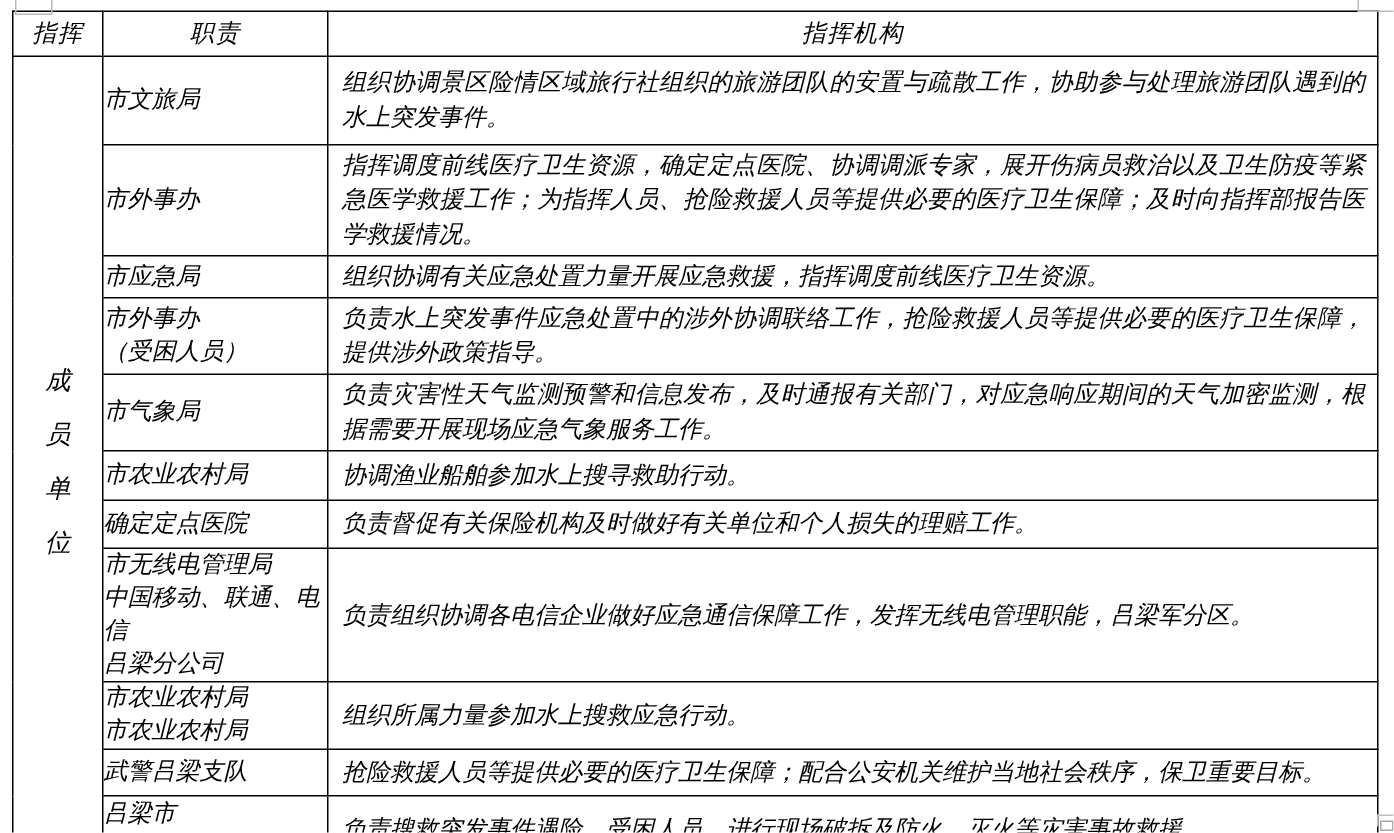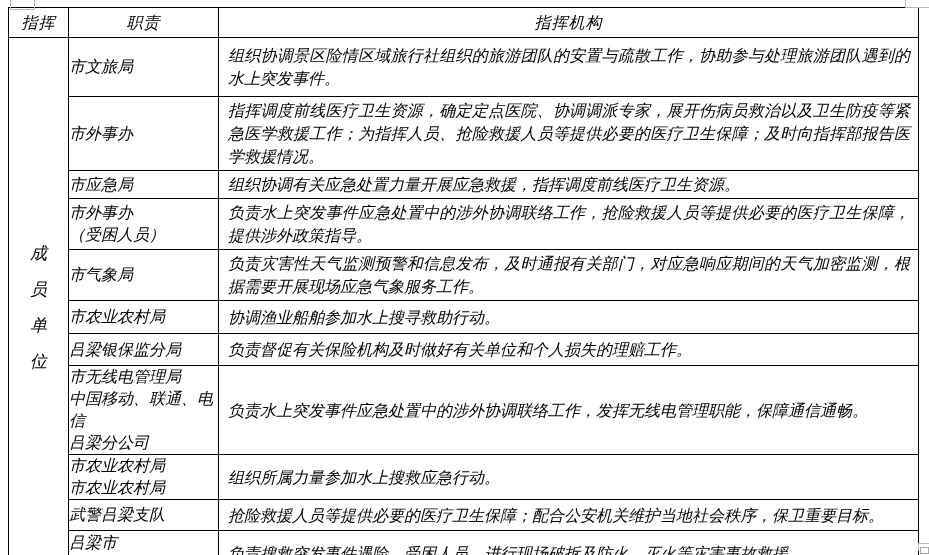--- a/index.html
+++ b/index.html
@@ -153,35 +153,35 @@
       <td class="org">
         <div class="org-line">市农业农村局</div>
       </td>
       <td class="duty">
         <div class="duty-text">协调渔业船舶参加水上搜寻救助行动。</div>
       </td>
     </tr>
 
     <tr style="height:32px">
       <td class="org">
-        <div class="org-line">吕梁银保监分局</div>
+        <div class="org-line">确定定点医院</div>
       </td>
       <td class="duty">
         <div class="duty-text">负责督促有关保险机构及时做好有关单位和个人损失的理赔工作。</div>
       </td>
     </tr>
 
     <tr style="height:67px">
       <td class="org">
         <div class="org-line">市无线电管理局</div>
         <div class="org-line">中国移动、联通、电信</div>
         <div class="org-line">吕梁分公司</div>
       </td>
       <td class="duty">
-        <div class="duty-text">负责水上突发事件应急处置中的涉外协调联络工作，发挥无线电管理职能，保障通信通畅。</div>
+        <div class="duty-text">负责组织协调各电信企业做好应急通信保障工作，发挥无线电管理职能，吕梁军分区。</div>
       </td>
     </tr>
 
     <tr style="height:45px">
       <td class="org">
         <div class="org-line">市农业农村局</div>
         <div class="org-line">市农业农村局</div>
       </td>
       <td class="duty">
         <div class="duty-text">组织所属力量参加水上搜救应急行动。</div>

